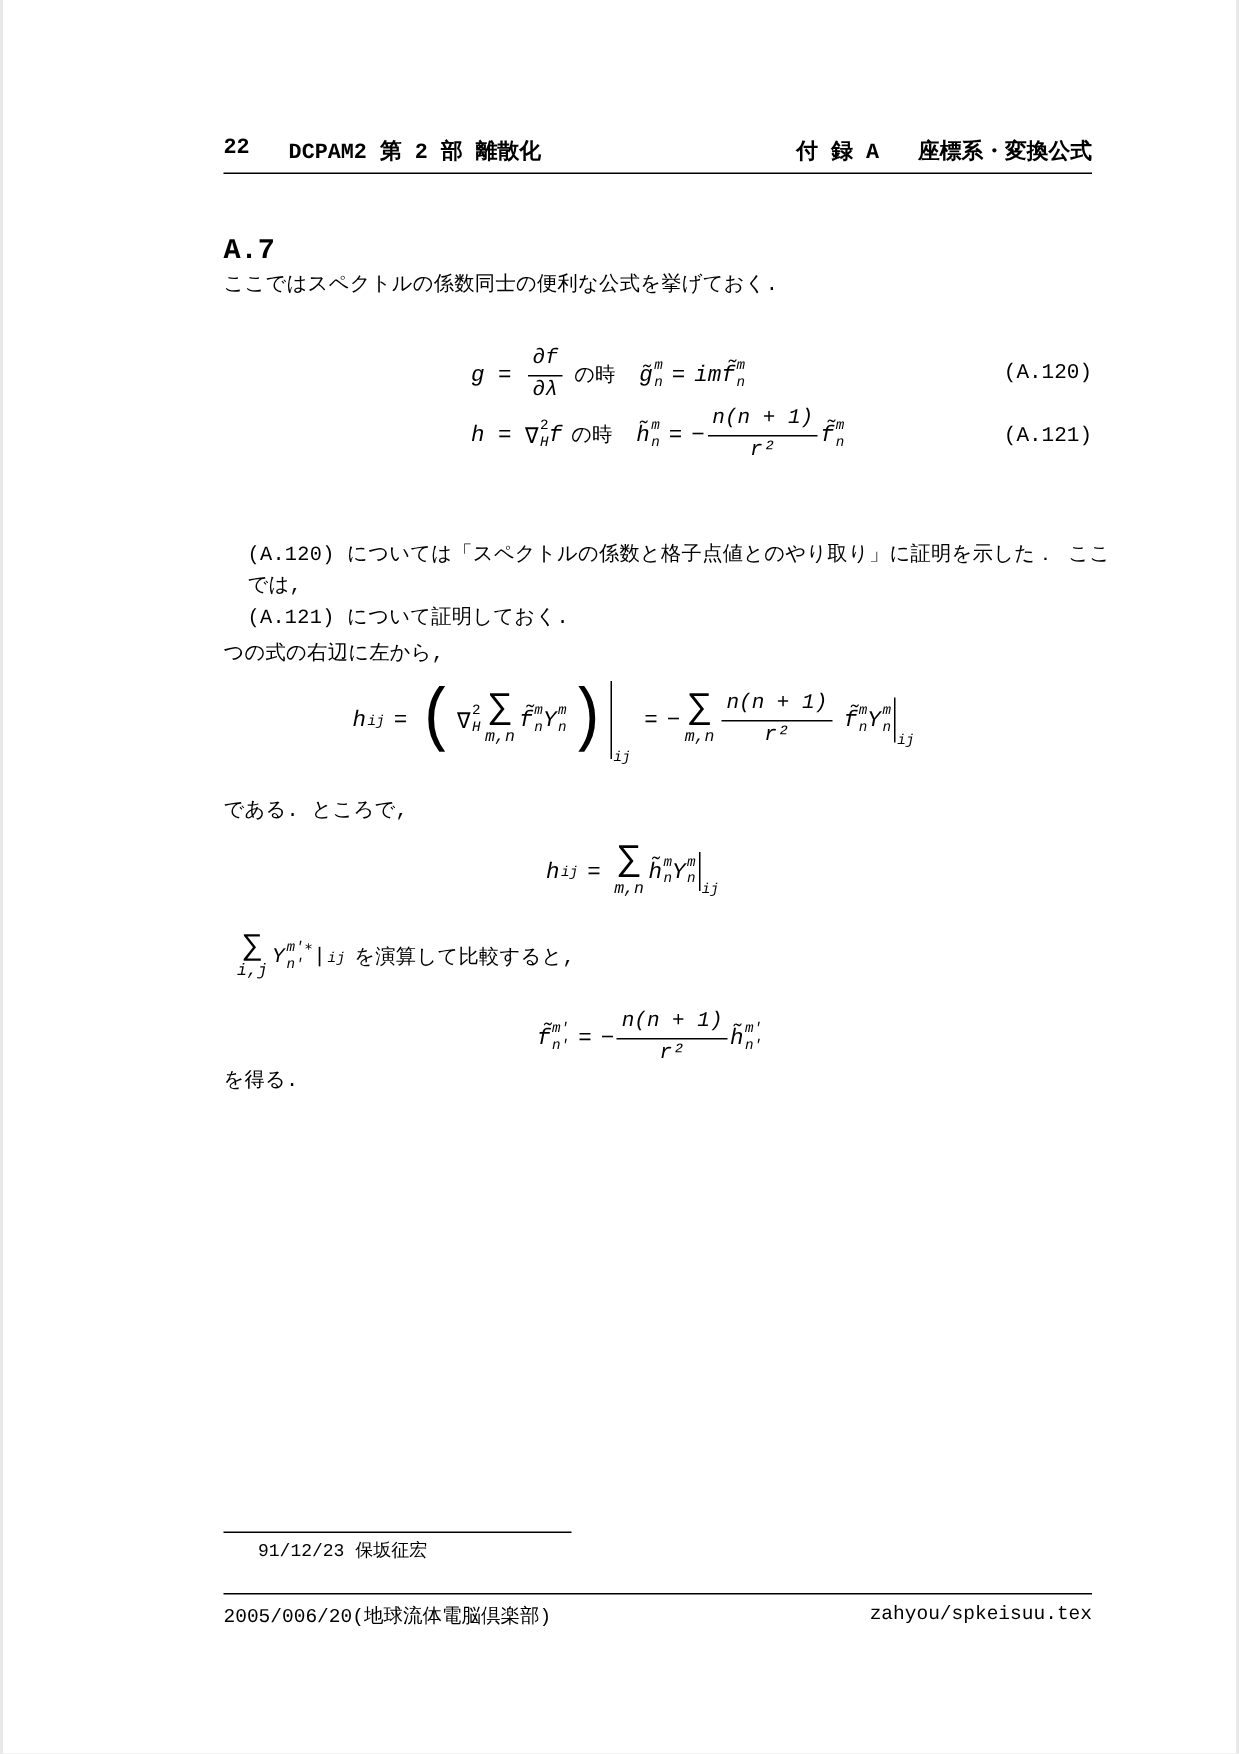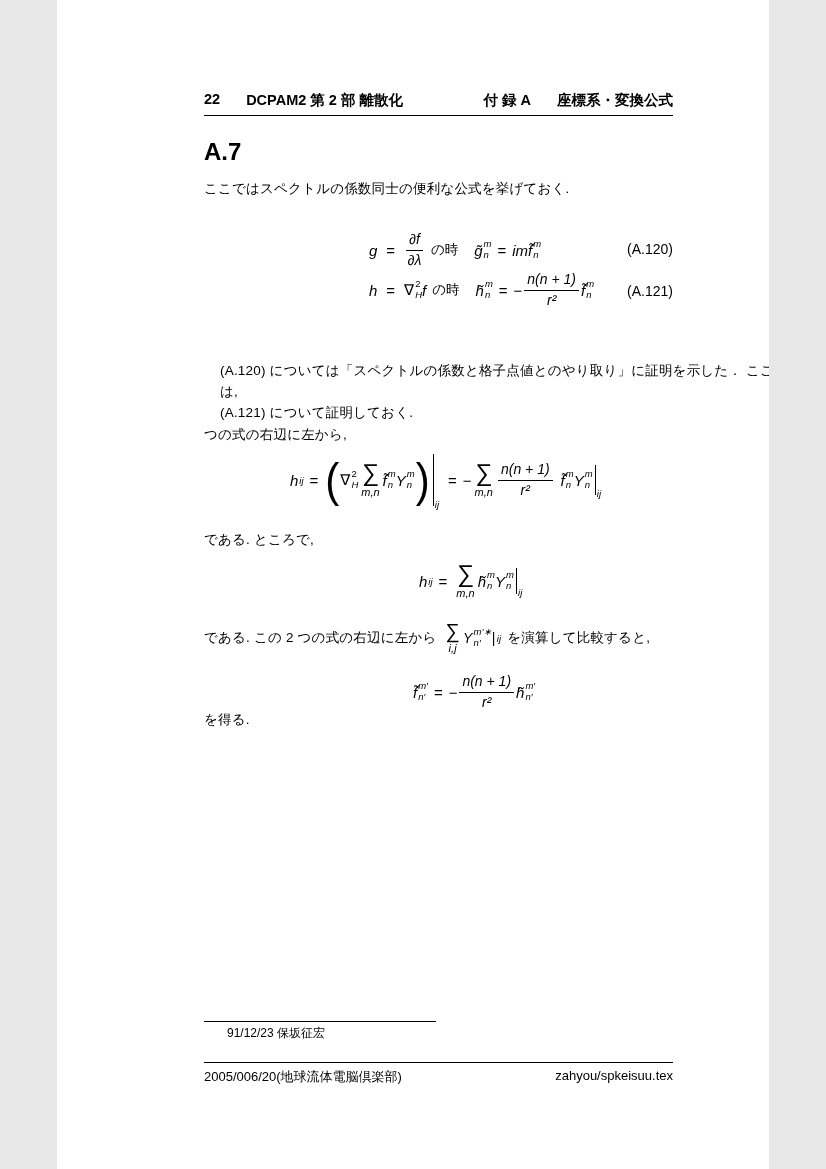--- a/index.html
+++ b/index.html
@@ -1,34 +1,34 @@
 <!DOCTYPE html>
 <html><head>
 <meta charset="utf-8">
 <style>
   html,body { margin:0; padding:0; background:#e8e8e8; }
   .page {
-    position:relative; width:712px; height:1169px; margin:0 auto;
+    position:relative; width:822px; height:1169px; margin:0 auto;
     background:#ffffff; color:#000000;
-    font-family:Liberation Sans, sans-serif;
+    font-family:Liberation Mono, monospace;
     overflow:hidden;
   }
   .abs { position:absolute; }
   .jp { font-style:normal; }
   .var { font-style:italic; }
   .rm { font-style:normal; }
 
   
   .header { left:147px; right:96px; top:91px; display:flex; justify-content:space-between; font-size:14.5px; font-weight:bold; }
   .header .grp { display:flex; }
   .header .gap26 { width:26px; }
   .header-rule { left:147px; right:96px; top:115px; border-top:1.3px solid #000; }
 
   
-  .section-title { left:147px; top:138px; font-size:24px; font-weight:bold; display:flex;text-align:center; }
+  .section-title { left:147px; top:156px; font-size:19px; font-weight:bold; display:flex;text-align:center; }
   .section-title .gap { width:28px; }
 
   .bodytext { font-size:13.5px; letter-spacing:0.2px; }
   .intro { left:147px; top:180px; }
 
   
   .eqrow { display:flex; align-items:center; font-size:15px; }
   .eq120 { left:312px; top:228px; height:44px; }
   .eq121 { left:312px; top:266px; height:48px; }
   .tag { font-size:14px; font-style:normal; }
@@ -250,21 +250,20 @@
       <span>m</span>
       <span>n</span>
     </span>
     <span class="restrict">
       <span class="rbar rbar-sm"></span>
       <span class="rsub">ij</span>
     </span>
   </div>
 
   <div class="abs bodytext compare">
-    <span>である. この 2 つの式の右辺に左から</span>
     <span class="sp6"></span>
     <span class="sum sum-inline">
       <span class="sg">∑</span>
       <span class="lm">i,j</span>
     </span>
     <span class="var mathbit">Y</span>
     <span class="ss">
       <span>m′∗</span>
       <span>n′</span>
     </span>

